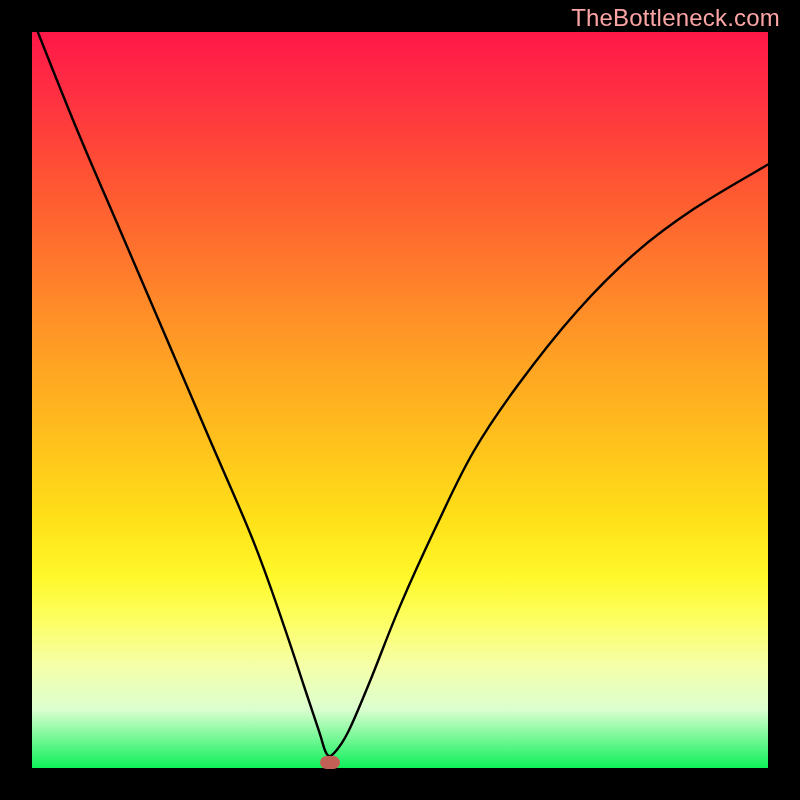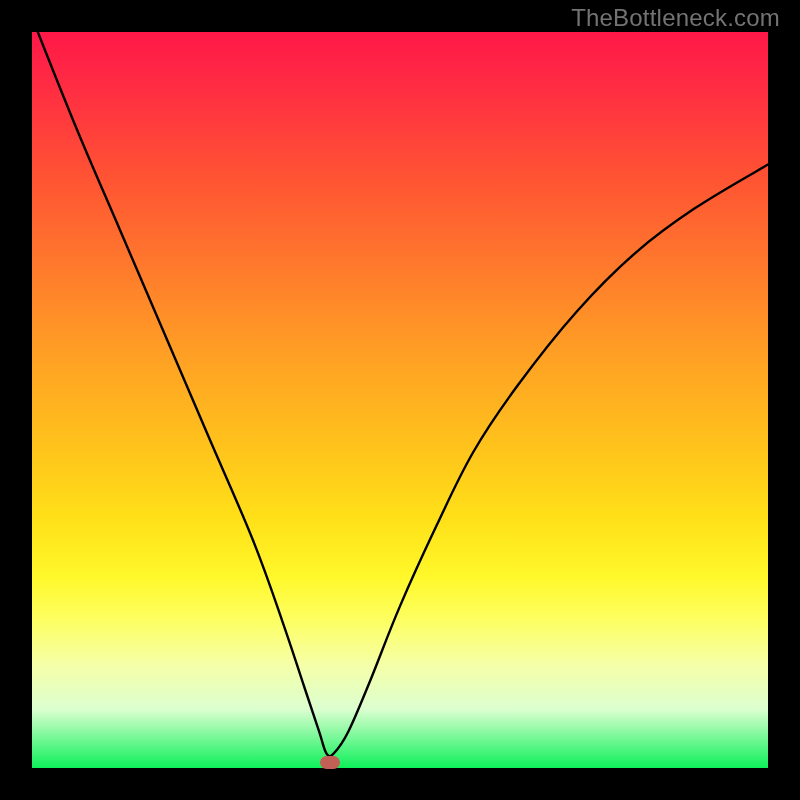--- a/index.html
+++ b/index.html
@@ -9,21 +9,21 @@
     width: 800px;
     height: 800px;
     background: #000;
   }
   .watermark {
     position: absolute;
     top: 4px;
     right: 20px;
     font-family: Arial, Helvetica, sans-serif;
     font-size: 24px;
-    color: #737373;
+    color: #fca5a5;
     letter-spacing: 0.2px;
     z-index: 5;
   }
   .plot {
     position: absolute;
     left: 32px;
     top: 32px;
     width: 736px;
     height: 736px;
     background: linear-gradient(to bottom,

